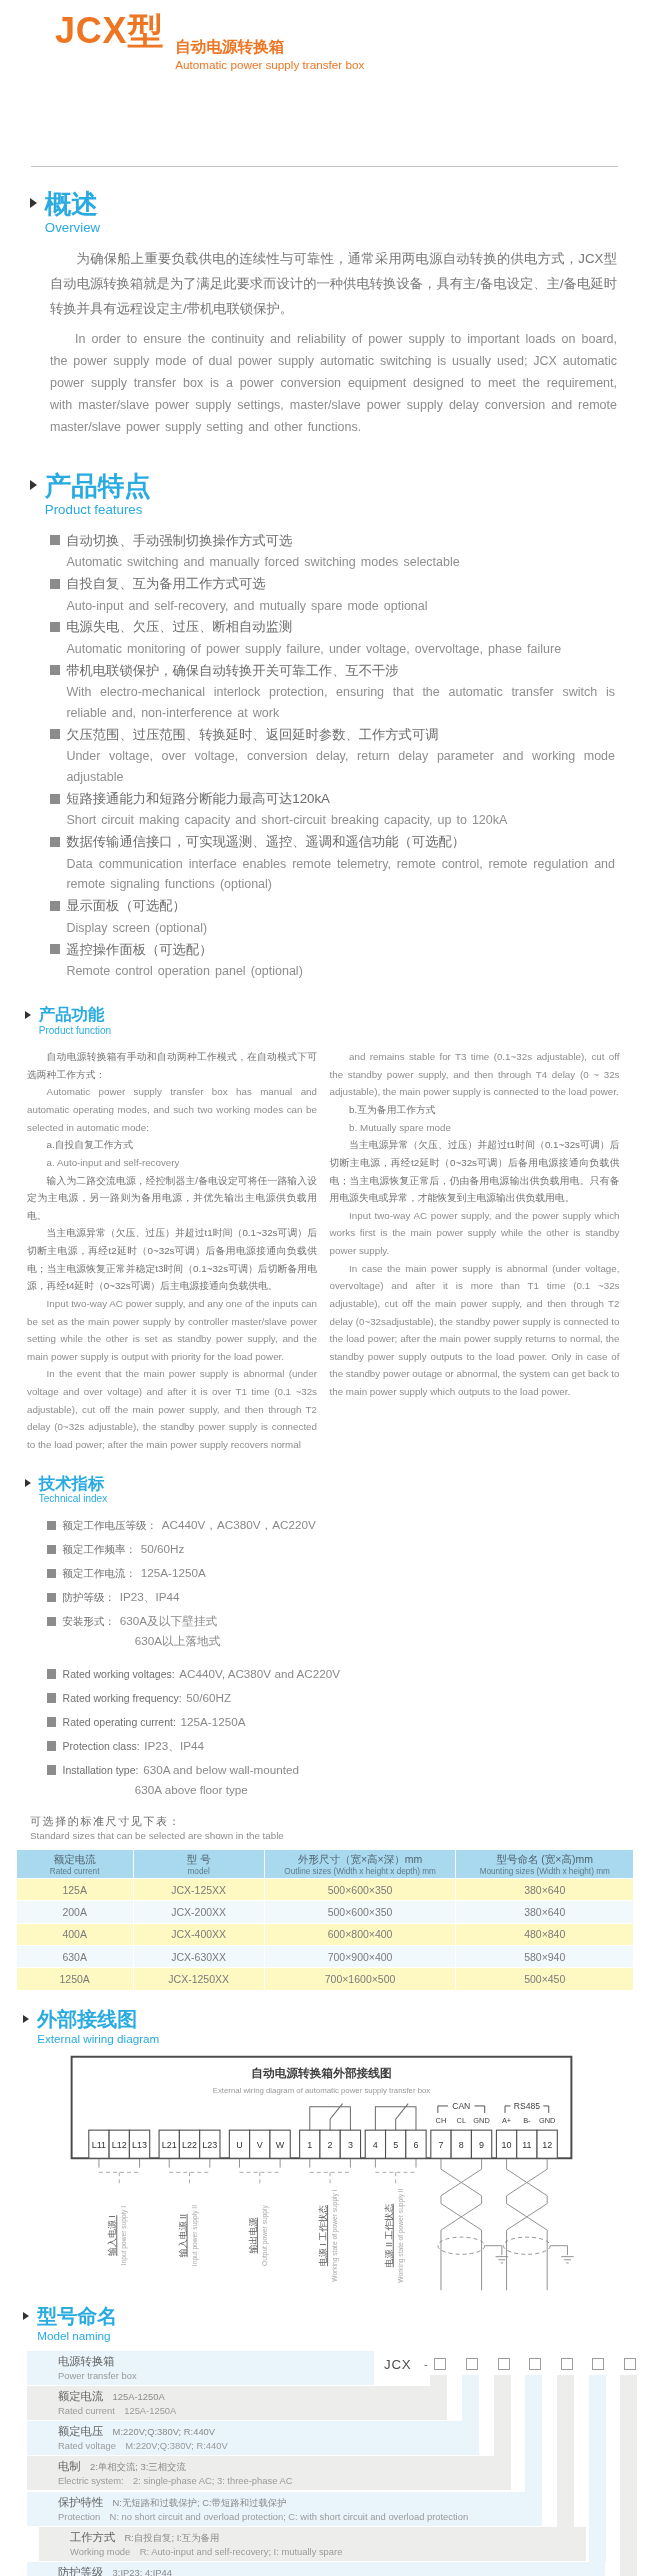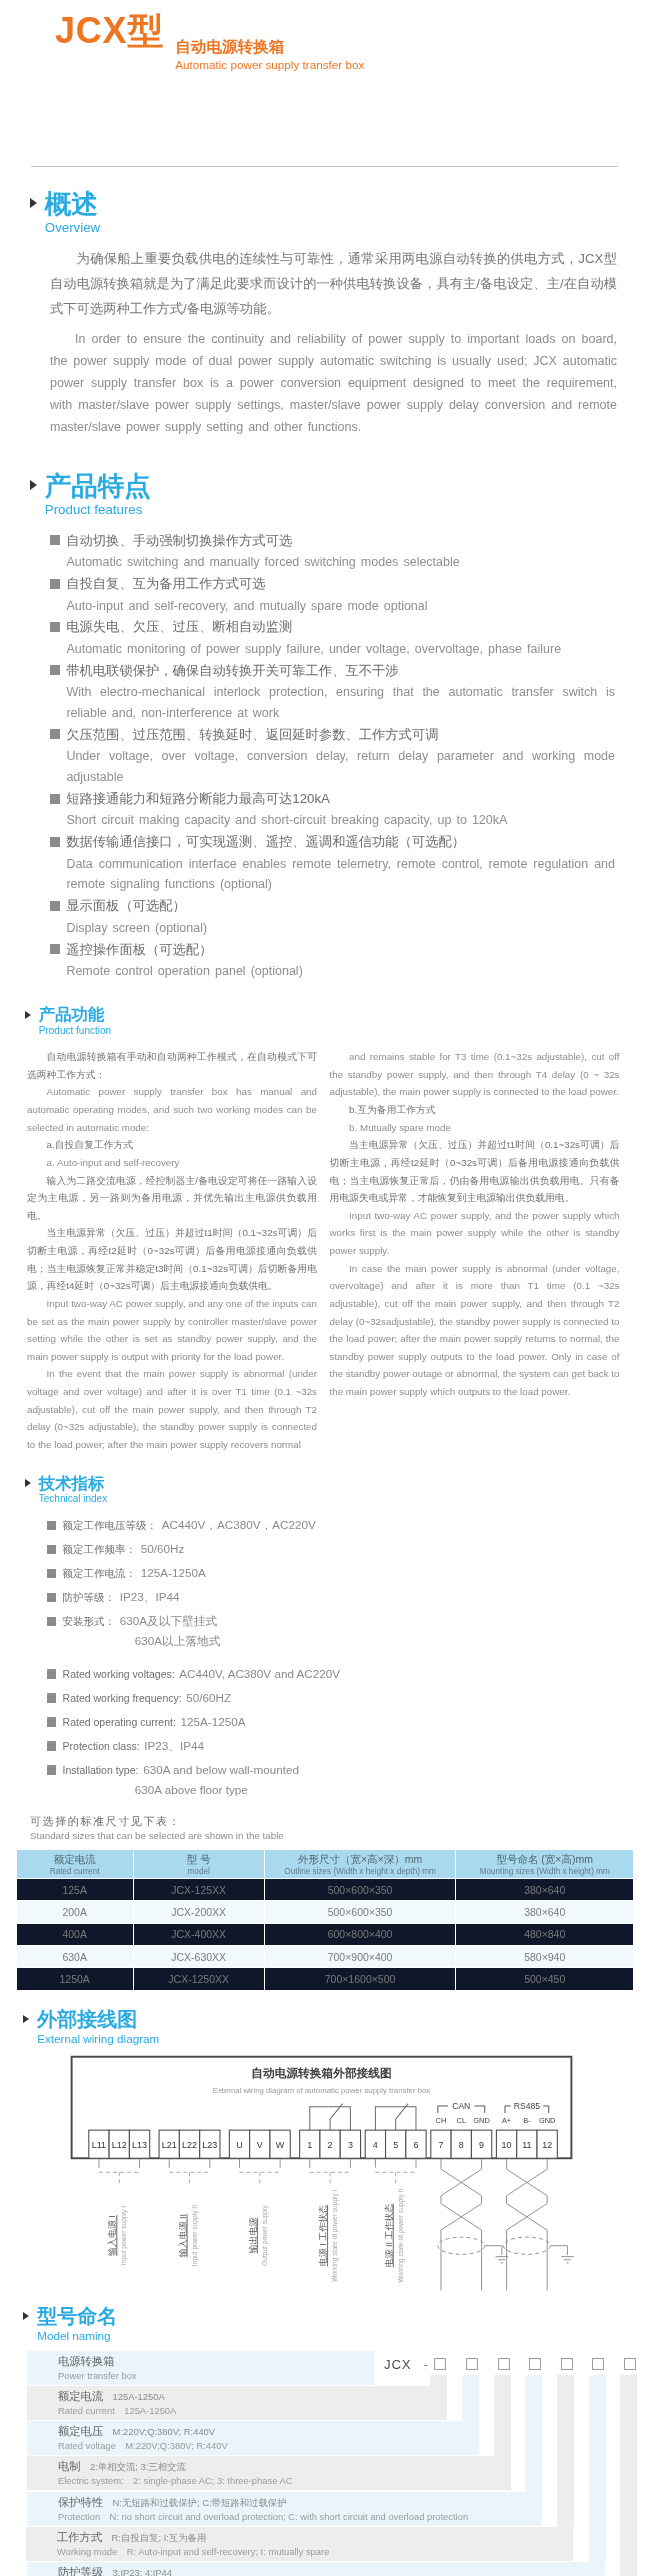--- a/index.html
+++ b/index.html
@@ -48,21 +48,21 @@
   .tech-item .t-val2{display:block;margin-left:7.5em;font-size:11.7px;color:#8a8a8a;line-height:1.4;}
 
   
   .sizes-note{margin:15.6px 31px 0 30px;}
   .note-cn{color:#6a6a6a;font-size:11px;letter-spacing:1.6px;}
   .note-en{color:#8d8d8d;font-size:9.8px;margin-top:1.6px;}
   table.sizes{margin:7.8px 14px 0 15.6px;border-collapse:separate;border-spacing:1.6px;}
   table.sizes th{background:#a9d9ef;font-weight:normal;padding:2.3px 1.6px;}
   table.sizes th .h-cn{font-size:10.5px;color:#50646e;}
   table.sizes th .h-en{font-size:8.2px;color:#5f7b88;}
-  table.sizes td{background:#0f172a;text-align:center;font-size:10.5px;color:#7a7a7a;padding:4.7px 1.6px;}
+  table.sizes td{background:#fef9c3;text-align:center;font-size:10.5px;color:#7a7a7a;padding:4.7px 1.6px;}
   table.sizes tr:nth-child(even) td{background:#f2f9fd;}
 
   
   .wiring-svg{display:block;margin:6.2px 0 0 56px;}
   .wiring-svg text{font-family:"Liberation Sans","DejaVu Sans",sans-serif;}
 
   
   .naming{position:relative;width:648px;height:283px;margin-top:7.8px;}
   .n-row{position:absolute;height:34px;overflow:hidden;padding:0;}
   .n-blue{background:#e9f4fb;}
@@ -91,21 +91,21 @@
   </div>
   <hr class="rule">
 
   <div class="sec-head hd-lg" style="margin-top:22px;">
     <span class="tri"></span>
     <div>
       <div class="hd-cn">概述</div>
       <div class="hd-en">Overview</div>
     </div>
   </div>
-  <p class="para-cn">为确保船上重要负载供电的连续性与可靠性，通常采用两电源自动转换的供电方式，JCX型自动电源转换箱就是为了满足此要求而设计的一种供电转换设备，具有主/备电设定、主/在自动模式下可选两种工作方式/备电源等功能。</p>
+  <p class="para-cn">为确保船上重要负载供电的连续性与可靠性，通常采用两电源自动转换的供电方式，JCX型自动电源转换箱就是为了满足此要求而设计的一种供电转换设备，具有主/备电设定、主/备电延时转换并具有远程设定主/带机电联锁保护。</p>
   <p class="para-en">In order to ensure the continuity and reliability of power supply to important loads on board, the power supply mode of dual power supply automatic switching is usually used; JCX automatic power supply transfer box is a power conversion equipment designed to meet the requirement, with master/slave power supply settings, master/slave power supply delay conversion and remote master/slave power supply setting and other functions.</p>
 
   <div class="sec-head hd-lg" style="margin-top:33px;">
     <span class="tri"></span>
     <div>
       <div class="hd-cn">产品特点</div>
       <div class="hd-en">Product features</div>
     </div>
   </div>
   <div class="feat-list" id="feature-list">
@@ -401,21 +401,21 @@
         </div>
       </div>
       <div class="n-arm n-gray" style="left: 494px; top: 23.4px; height: 82px;"></div>
       <div class="n-row n-blue" style="left: 27px; top: 141px; width: 515px;">
         <div class="n-inner">
           <div><span class="n-lab">保护特性</span><span class="n-val">N:无短路和过载保护;  C:带短路和过载保护</span></div>
           <div class="n-en"><span>Protection</span><span class="n-env">N: no short circuit and overload protection; C: with short circuit and overload protection</span></div>
         </div>
       </div>
       <div class="n-arm n-blue" style="left: 525px; top: 23.4px; height: 117px;"></div>
-      <div class="n-row n-gray" style="left: 26px; top: 176px; width: 547px;">
+      <div class="n-row n-gray" style="left: 39px; top: 176px; width: 547px;">
         <div class="n-inner">
           <div><span class="n-lab">工作方式</span><span class="n-val">R:自投自复;  I:互为备用</span></div>
           <div class="n-en"><span>Working mode</span><span class="n-env">R: Auto-input and self-recovery; I: mutually spare</span></div>
         </div>
       </div>
       <div class="n-arm n-gray" style="left: 557px; top: 23.4px; height: 152px;"></div>
       <div class="n-row n-blue" style="left: 27px; top: 211px; width: 578px;">
         <div class="n-inner">
           <div><span class="n-lab">防护等级</span><span class="n-val">3:IP23;  4:IP44</span></div>
           <div class="n-en"><span>Protection class</span><span class="n-env">3:IP23;  4:IP44</span></div>

